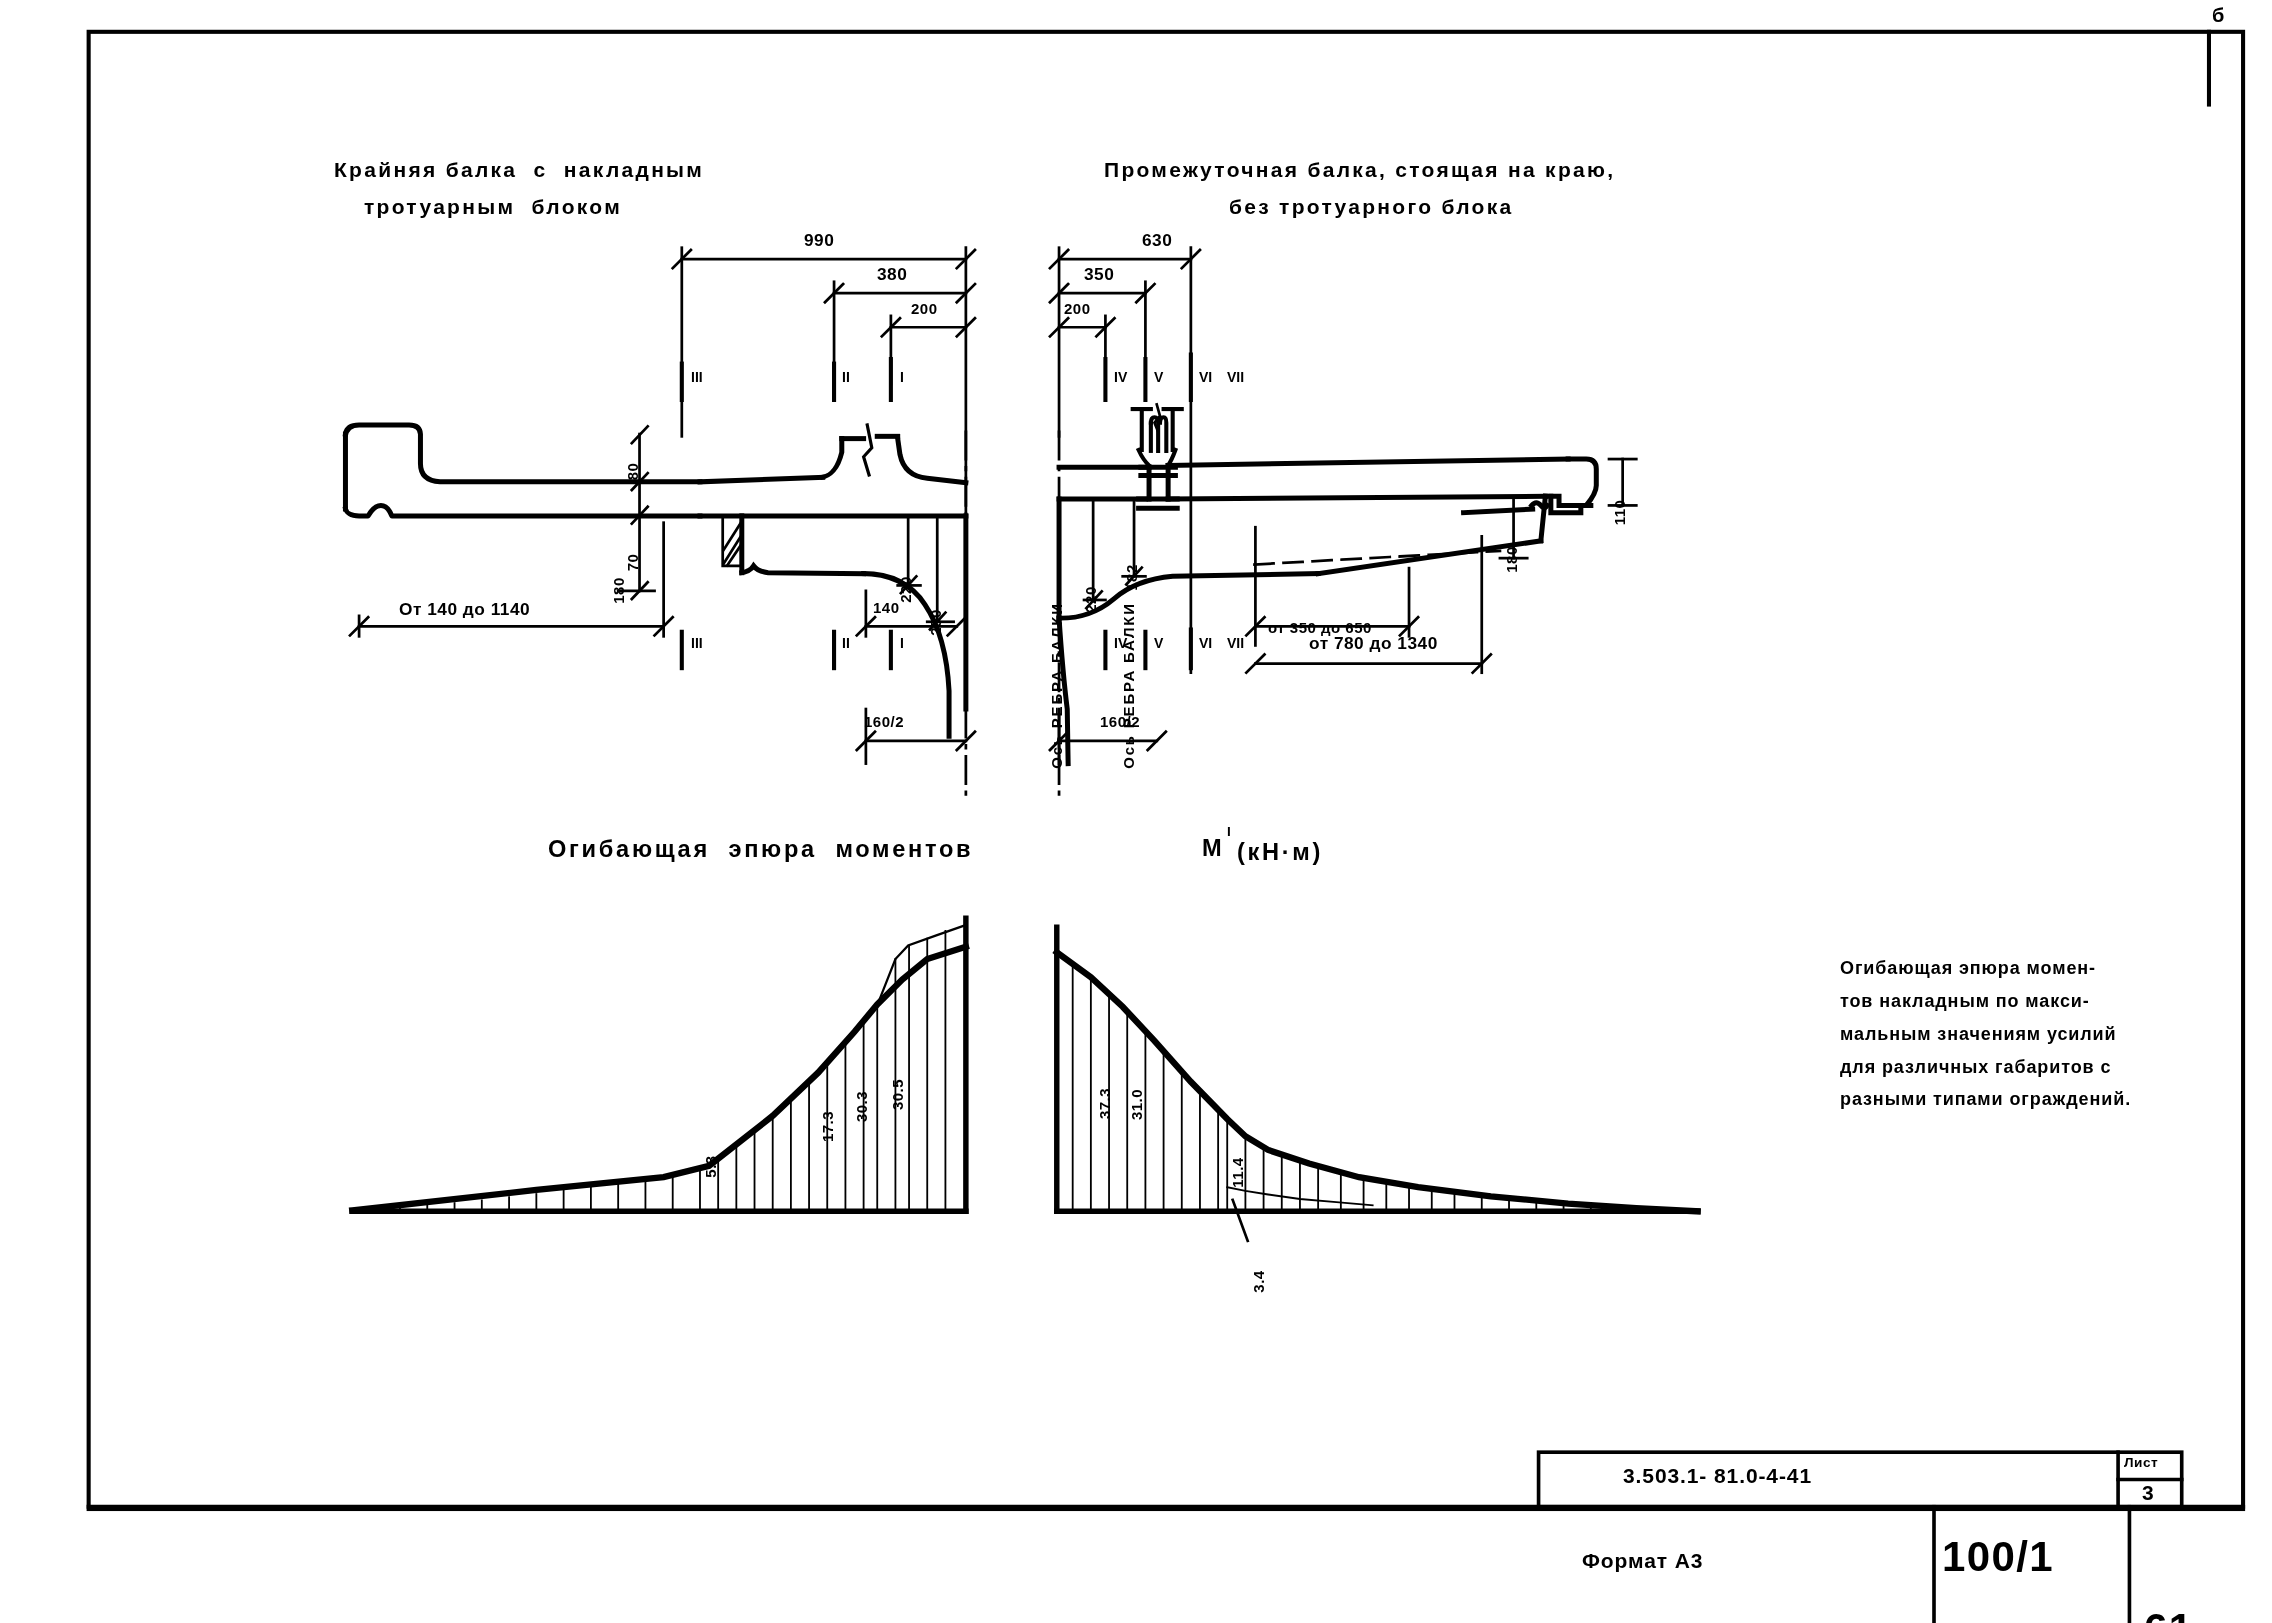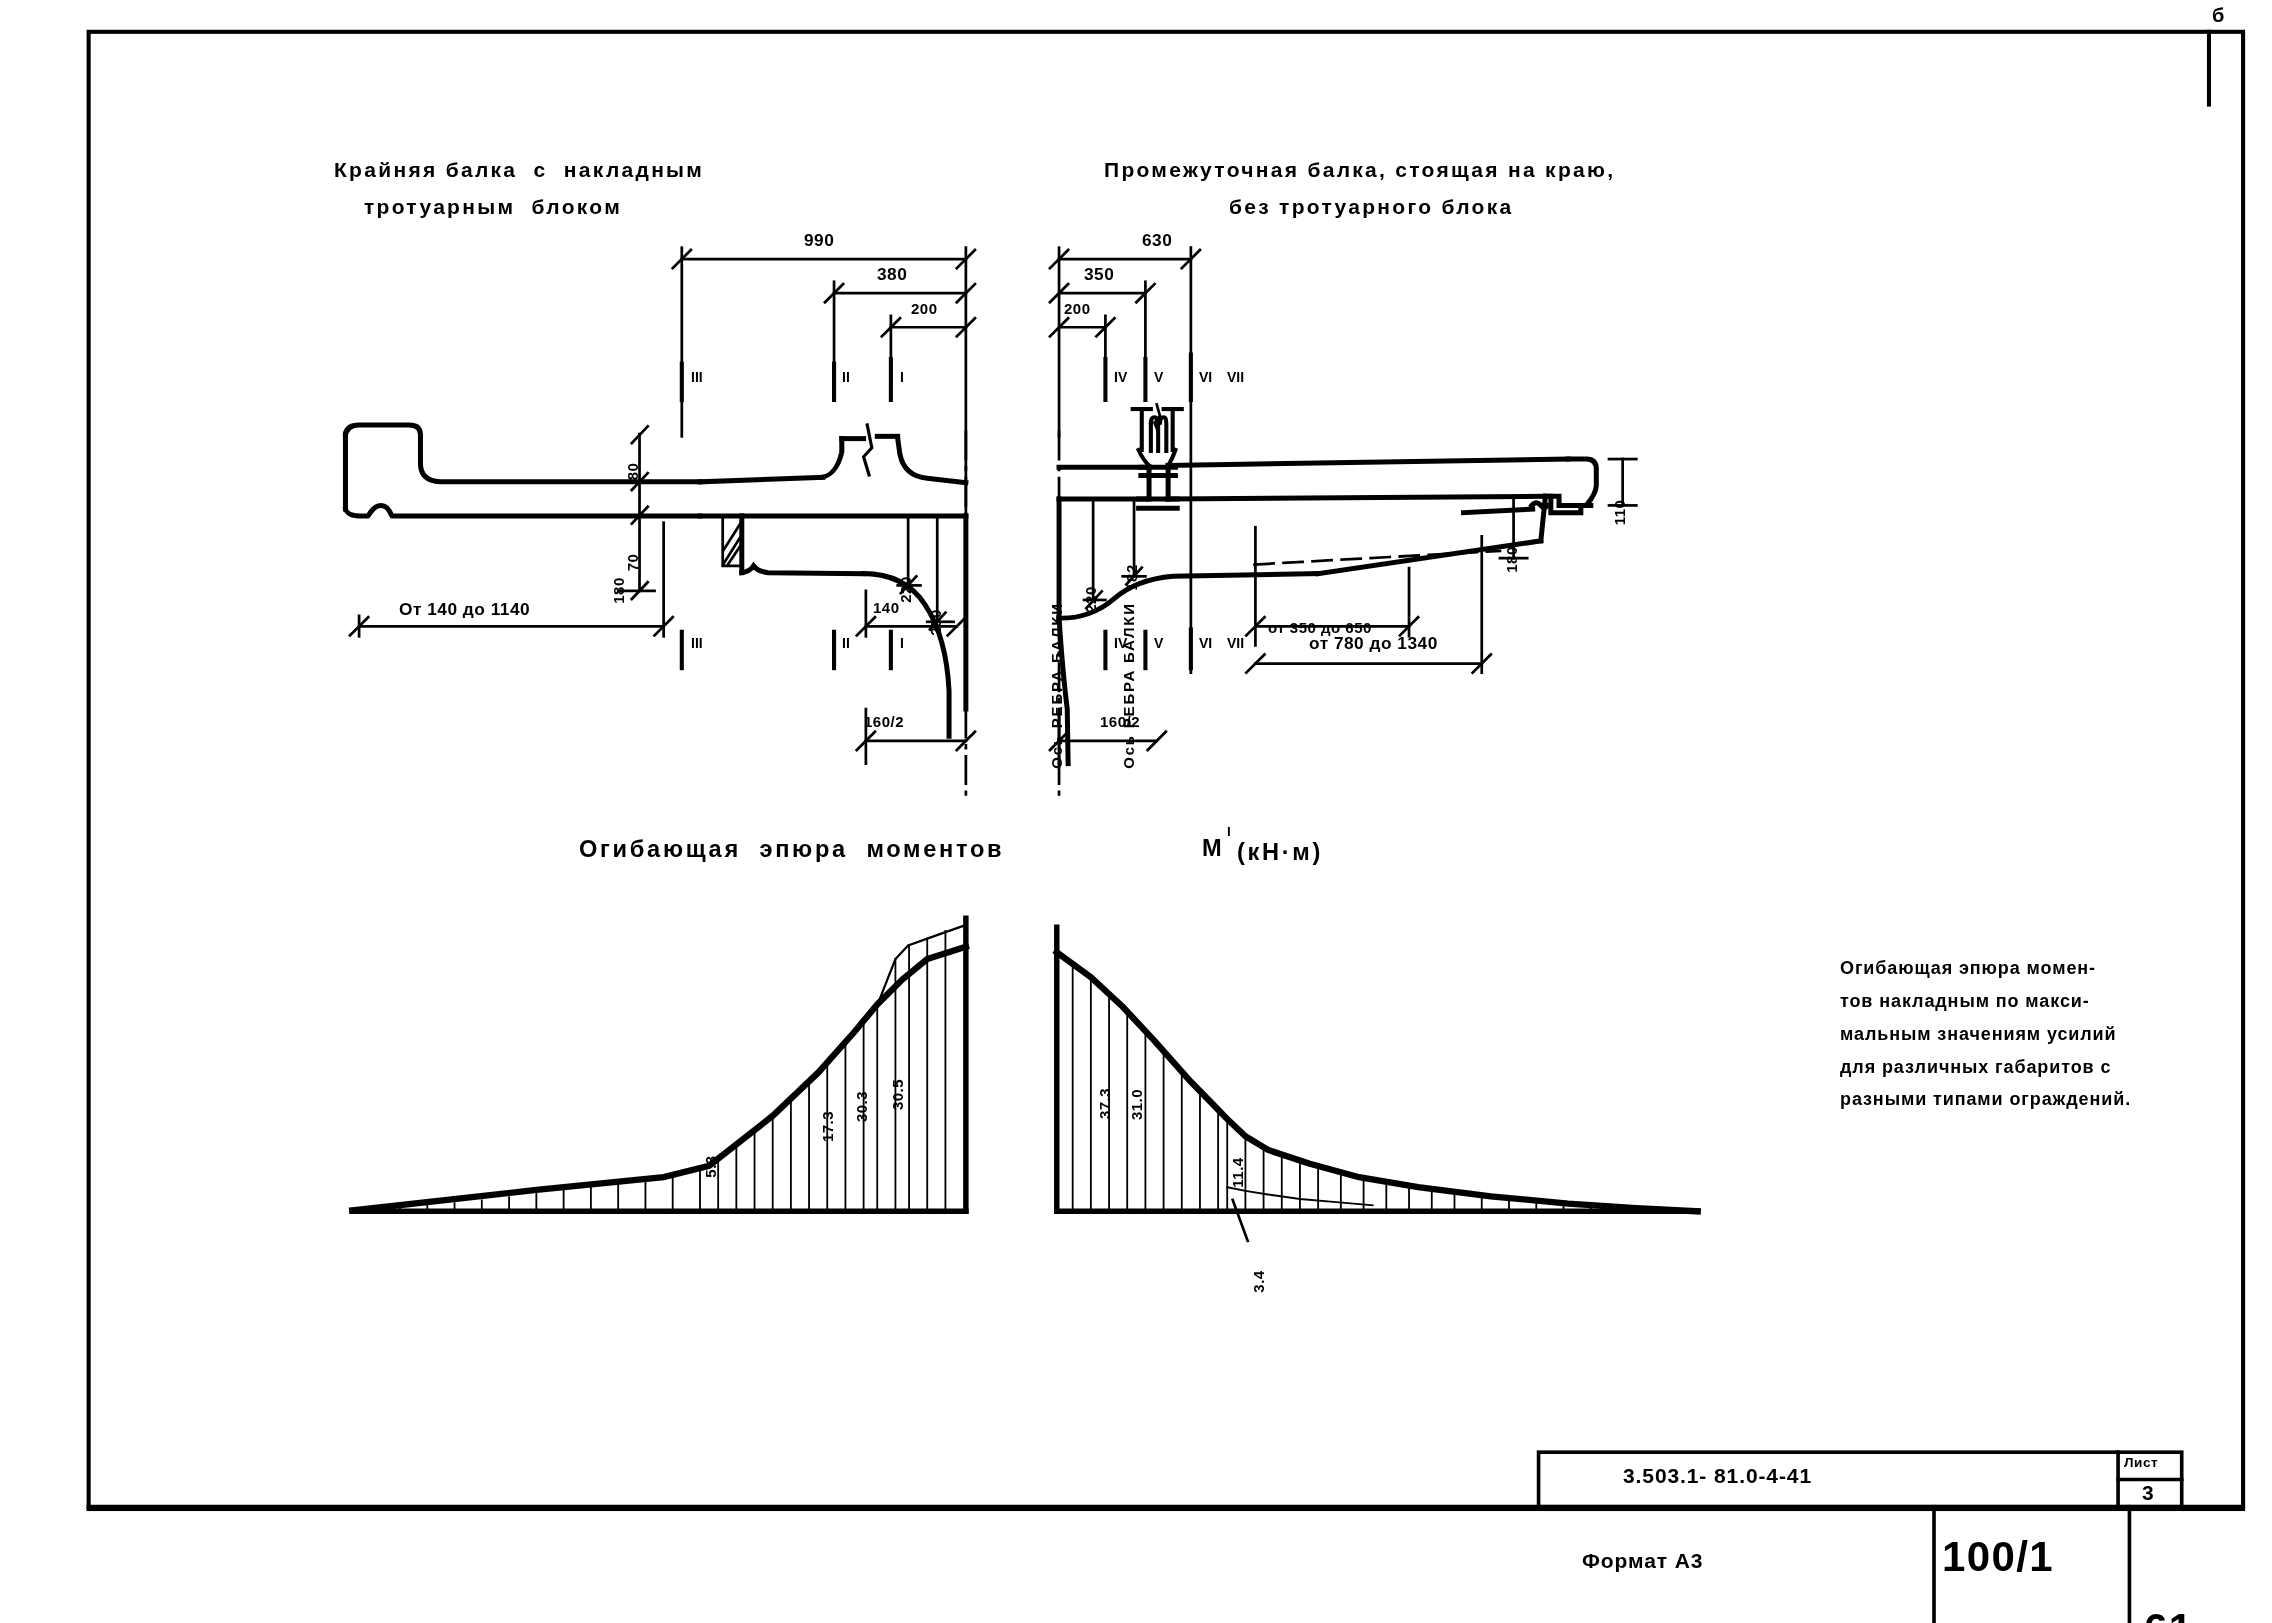--- a/index.html
+++ b/index.html
@@ -387,21 +387,21 @@
   <div class="lbl dimsm rot90" style="left:1118px;top:569px;">182</div>
   <div class="lbl dimsm rot90" style="left:1498px;top:551px;">180</div>
   <div class="lbl dimsm rot90" style="left:1607px;top:504px;">110</div>
 
   <div class="lbl dimsm rot90" style="left:1045px;top:677px;letter-spacing:1.8px;">Ось РЕБРА БАЛКИ</div>
 
   <div class="lbl dimsm" style="left:1268px;top:599px;margin-top:20px;">от 350 до 650</div>
   <div class="lbl dim" style="left:1309px;top:633px;">от 780 до 1340</div>
   <div class="lbl dimsm" style="left:1100px;top:713px;">160/2</div>
 
-  <div class="lbl chtitle" style="left:579px;top:836px;">Огибающая  эпюра  моментов</div>
+  <div class="lbl chtitle" style="left:548px;top:836px;">Огибающая  эпюра  моментов</div>
   <div class="lbl chtitle" style="left:1202px;top:835px;">M</div>
   <div class="lbl" style="left:1227px;top:824px;font-size:13.6px;font-weight:700;">I</div>
   <div class="lbl chtitle" style="left:1237px;top:839px;">(кН·м)</div>
 
   <div class="lbl dimsm rot90" style="left:699px;top:1158px;">5.3</div>
   <div class="lbl dimsm rot90" style="left:812px;top:1118px;">17.3</div>
   <div class="lbl dimsm rot90" style="left:846px;top:1098px;">30.3</div>
   <div class="lbl dimsm rot90" style="left:882px;top:1086px;">30.5</div>
 
   <div class="lbl dimsm rot90" style="left:1089px;top:1095px;">37.3</div>

